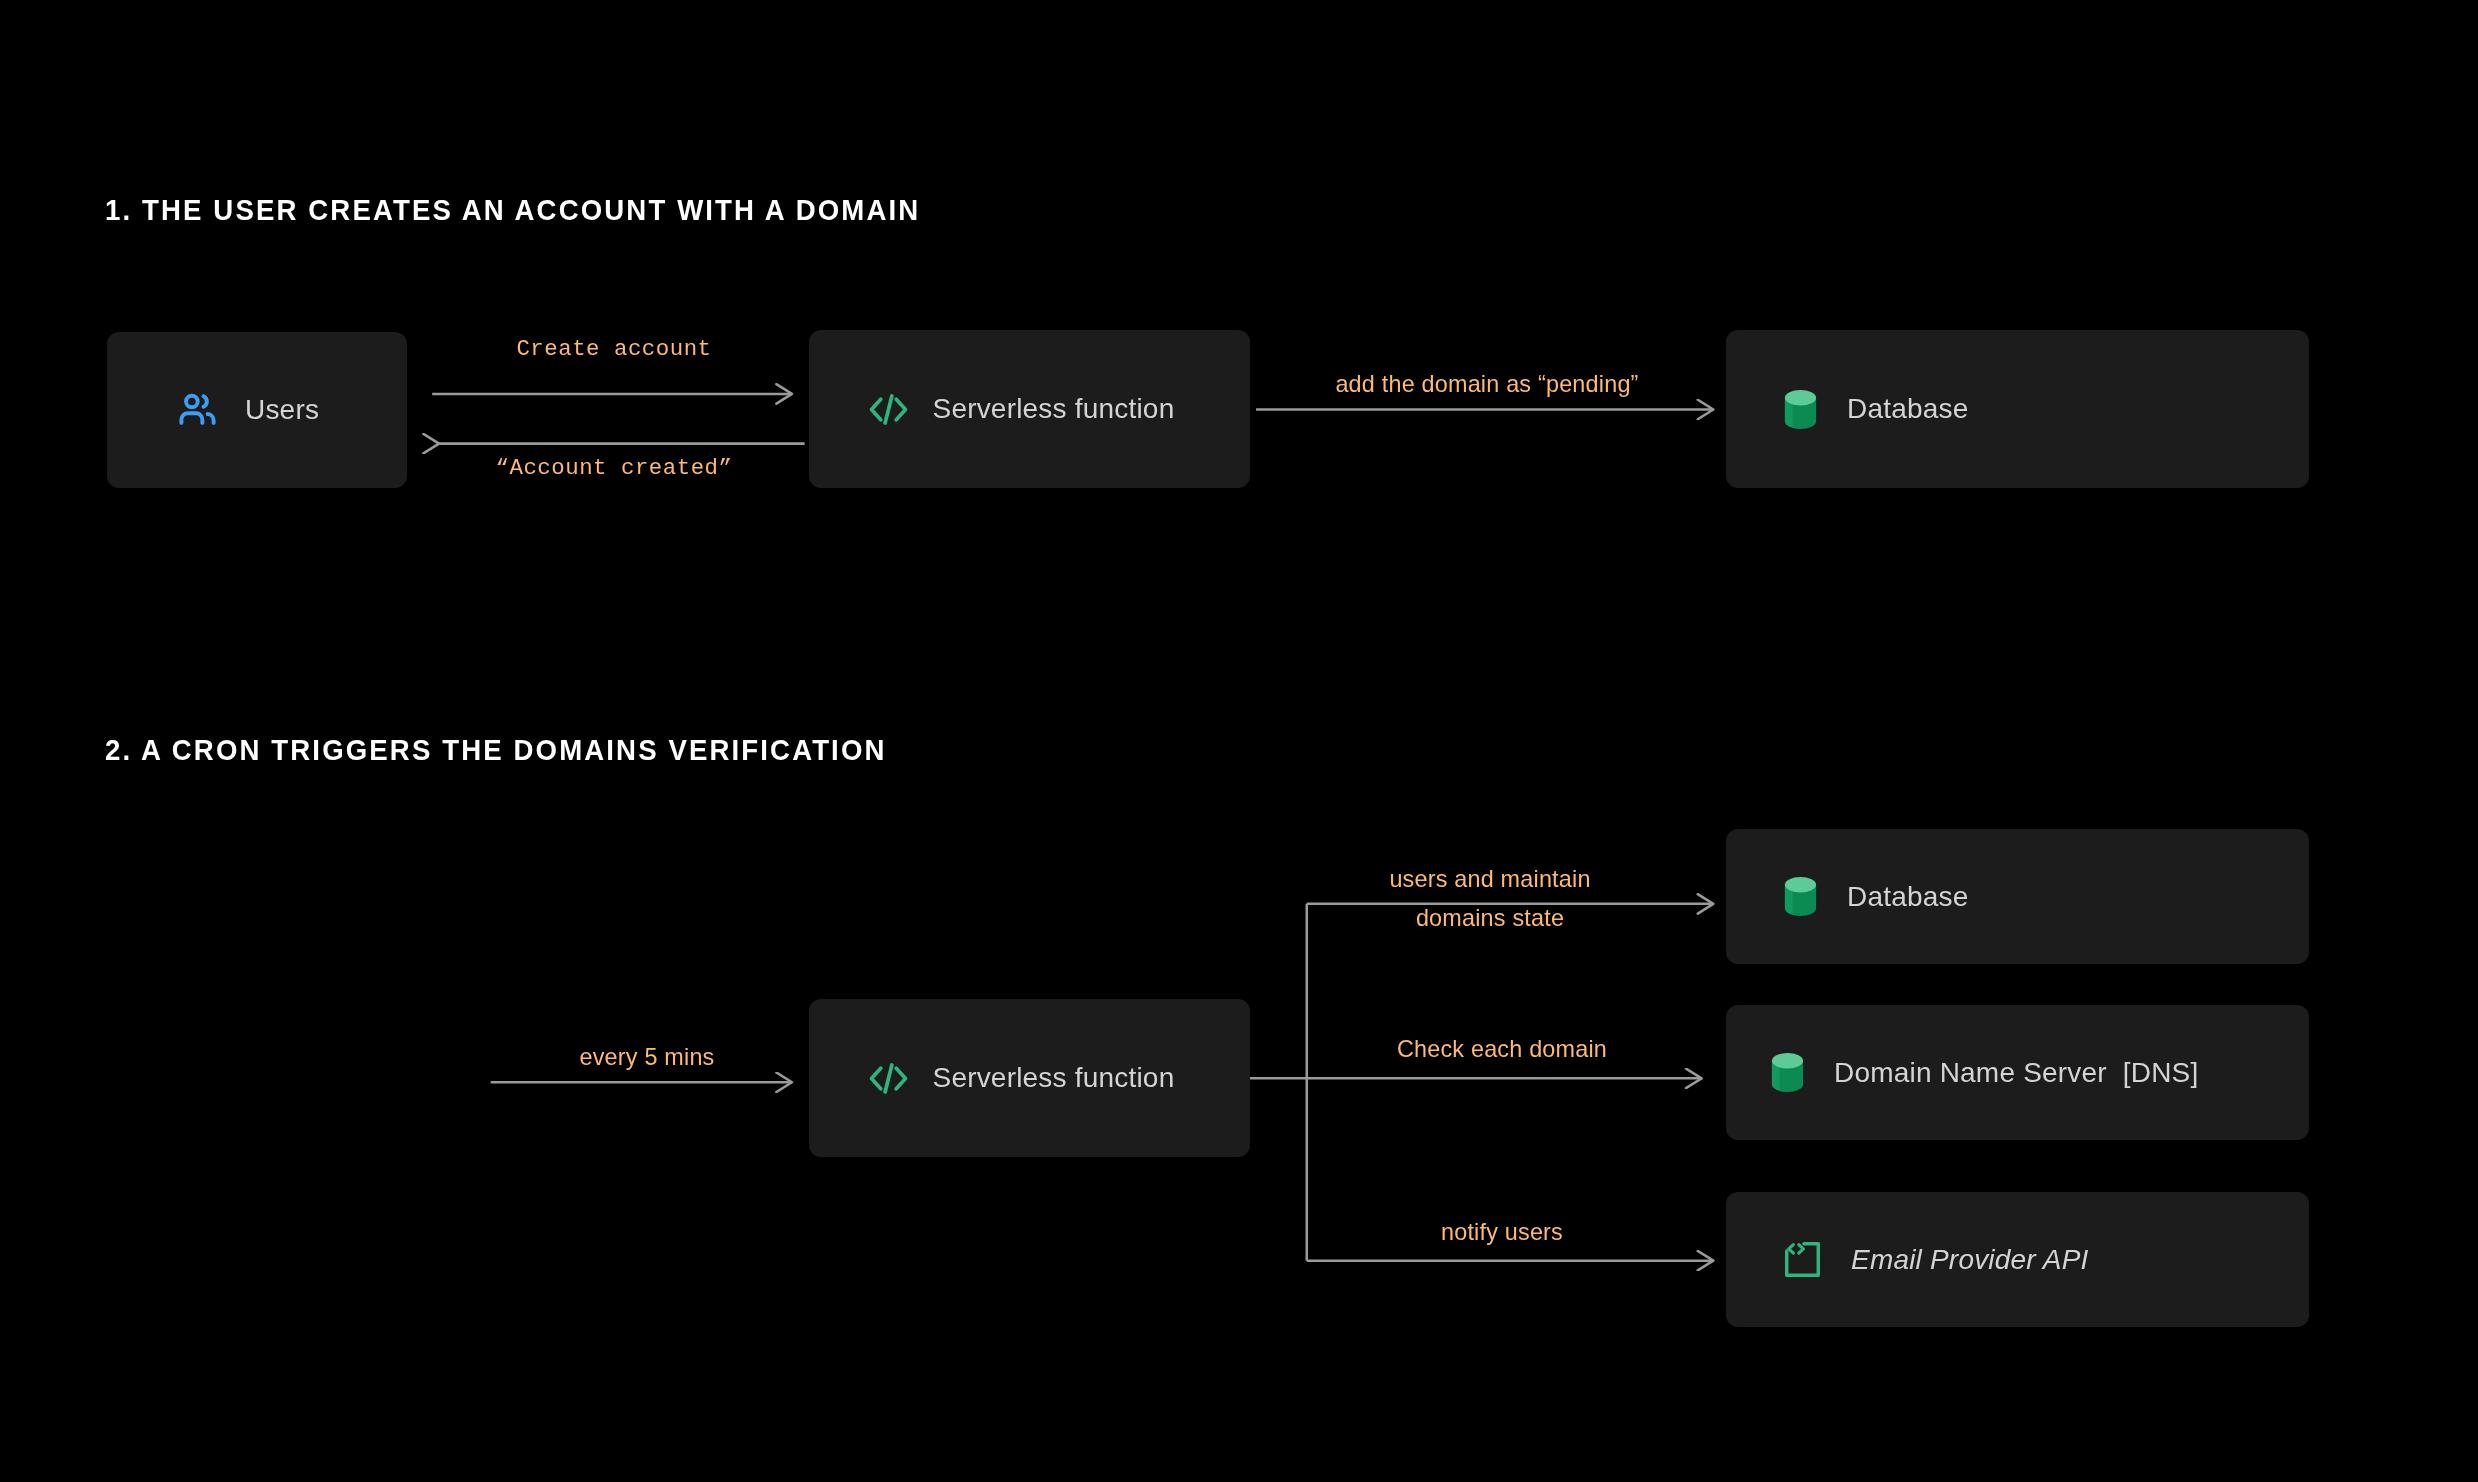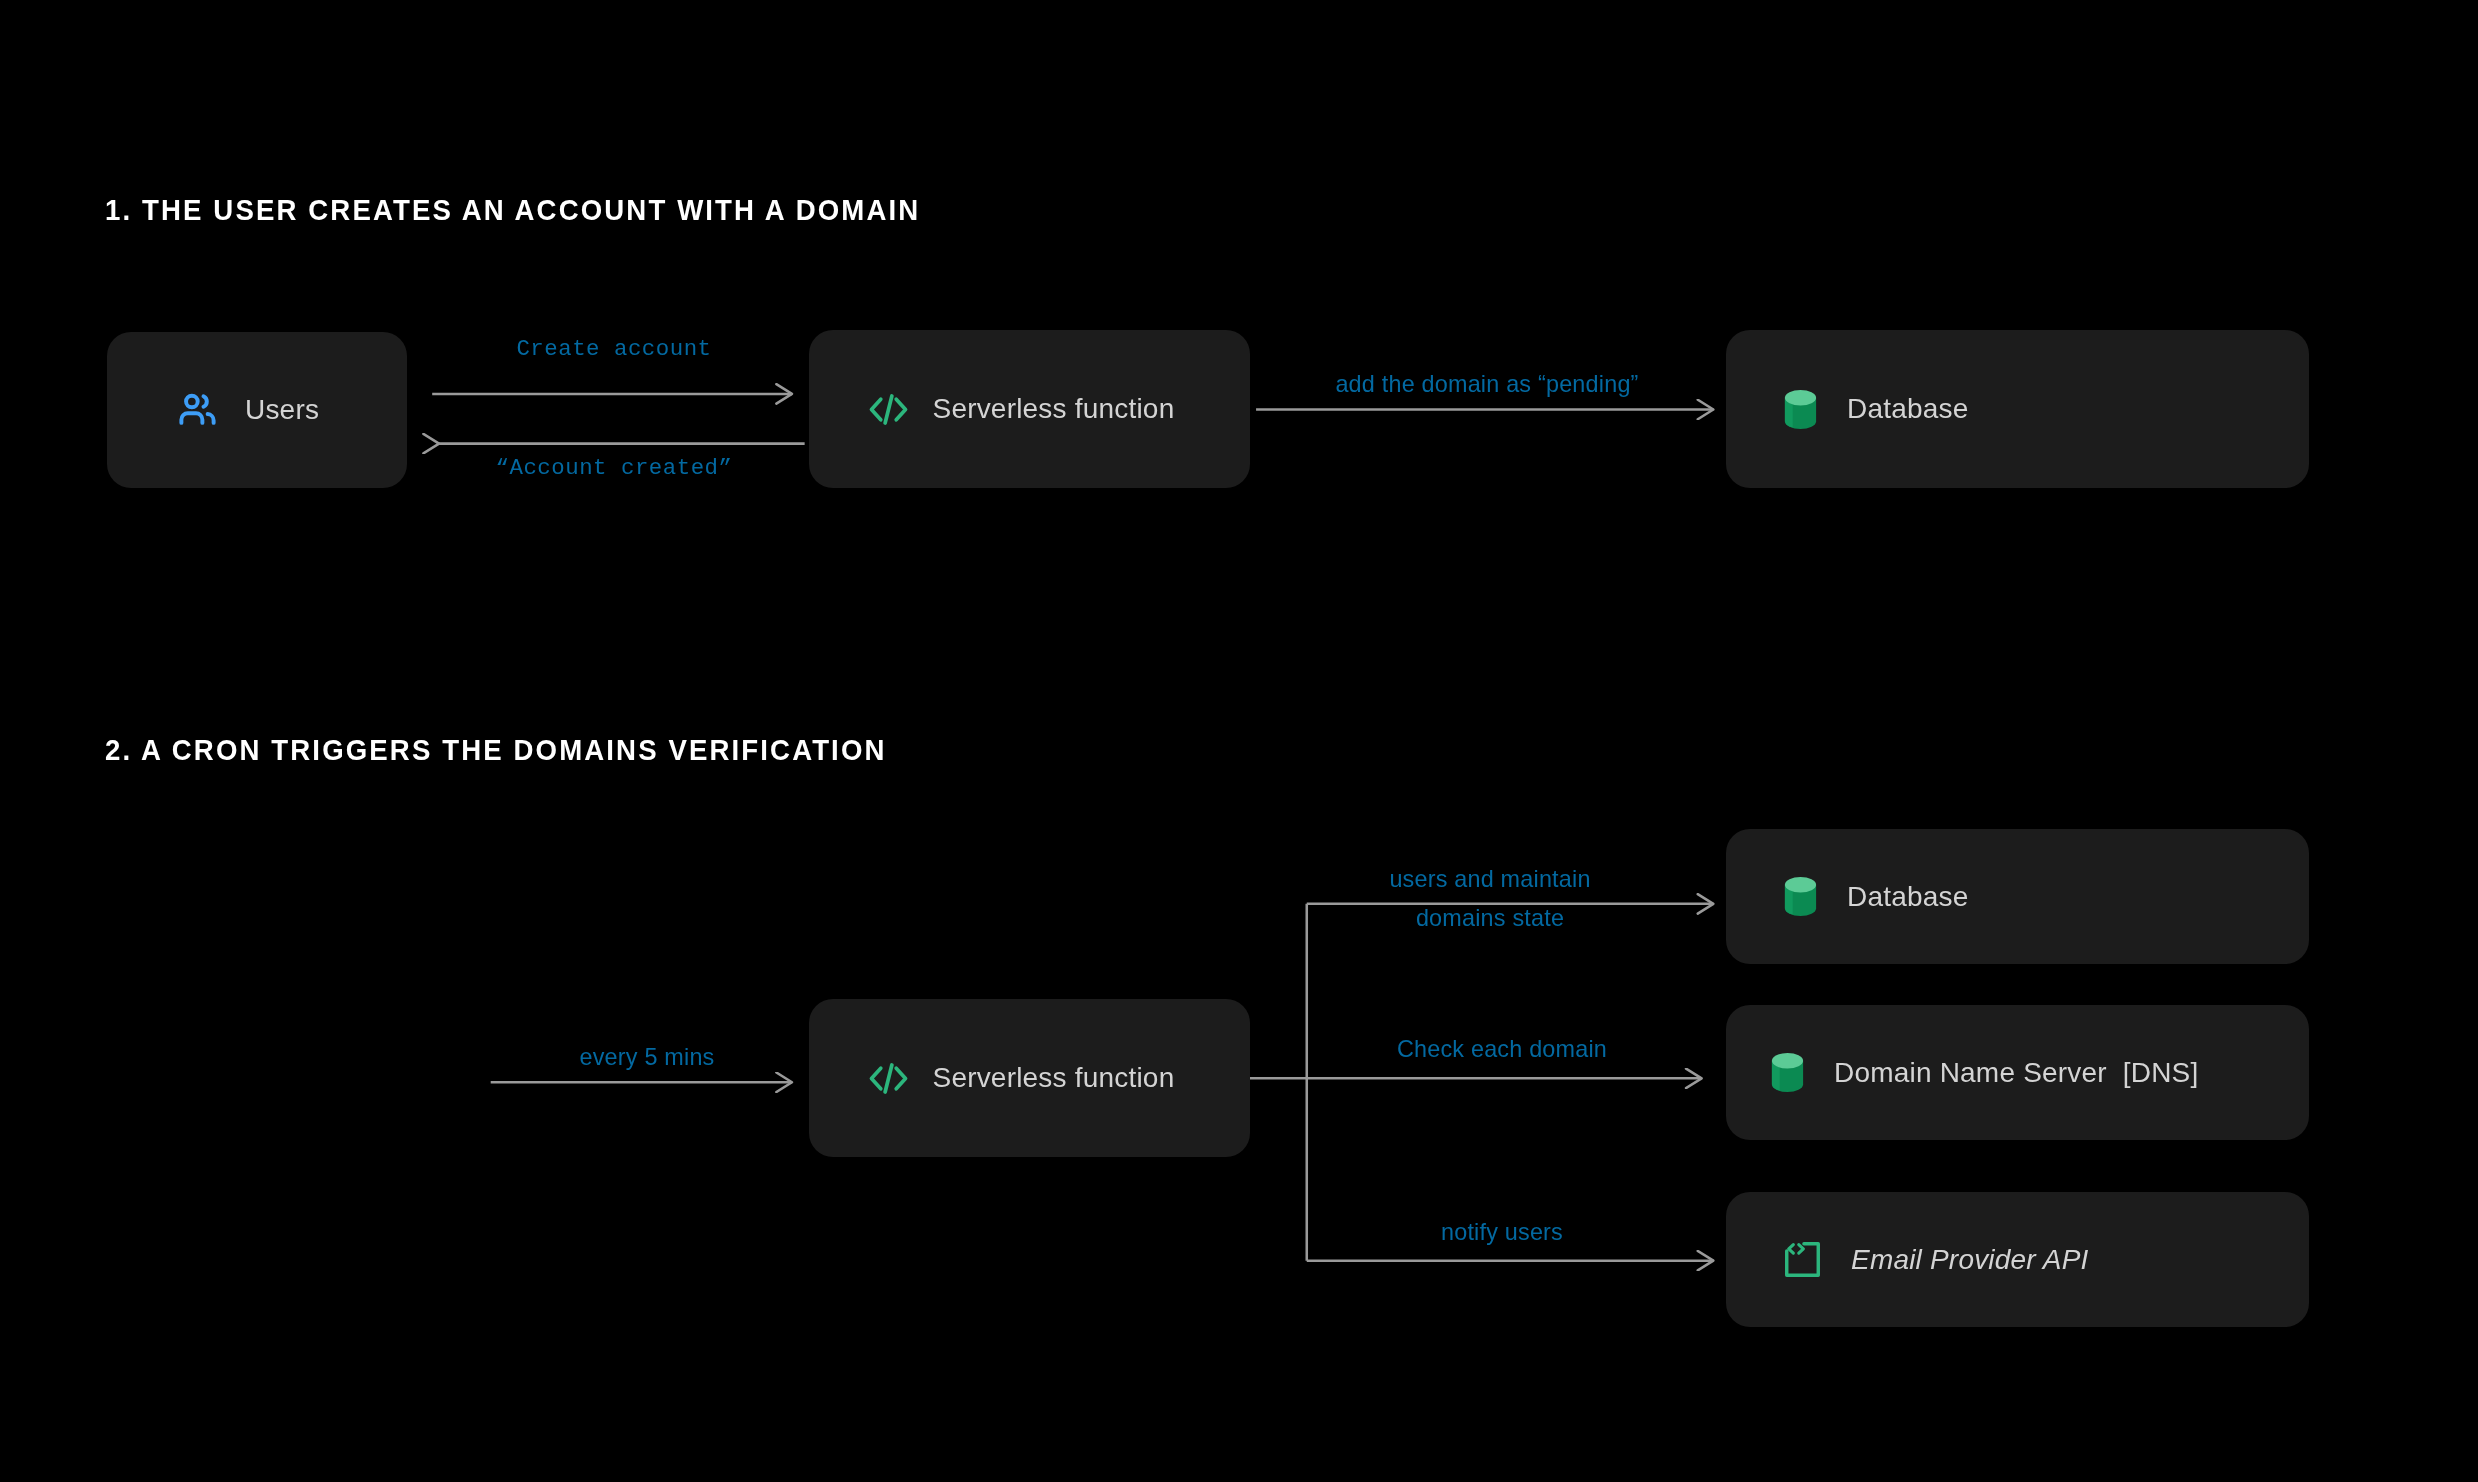--- a/index.html
+++ b/index.html
@@ -35,21 +35,21 @@
     transform: scaleX(0.92);
     transform-origin: left center;
   }
   #heading-1 { left: 105px; top: 193px; }
   #heading-2 { left: 105px; top: 733px; }
 
   
   .card {
     position: absolute;
     background: #1c1c1c;
-    border-radius: 24px;
+    border-radius: 12px;
     display: flex;
     align-items: center;
     box-sizing: border-box;
   }
   .card-icon {
     display: flex;
     align-items: center;
     justify-content: center;
     flex: 0 0 auto;
   }
@@ -83,21 +83,21 @@
 
   #card-dns              { left: 1726px; top: 1005px; width: 583px; height: 135px; padding-left: 42px; }
   #card-dns .card-label  { margin-left: 27px; }
 
   #card-email            { left: 1726px; top: 1192px; width: 583px; height: 135px; padding-left: 55px; }
   #card-email .card-label { margin-left: 27px; font-style: italic; }
 
   
   .edge-label {
     position: absolute;
-    color: #0369a1;
+    color: #fdba74;
     white-space: nowrap;
     font-size: 23.4px;
   }
   .edge-label.mono {
     font-family: "Liberation Mono", "DejaVu Sans Mono", monospace;
     letter-spacing: 0.5px;
     font-size: 22.4px;
   }
   .edge-label.sans {
     font-family: "Liberation Sans", sans-serif;

